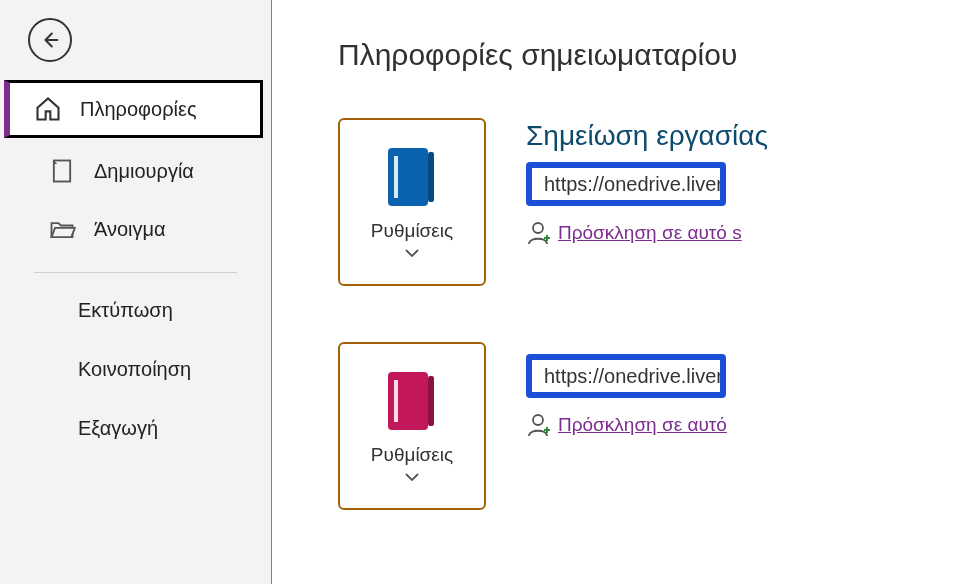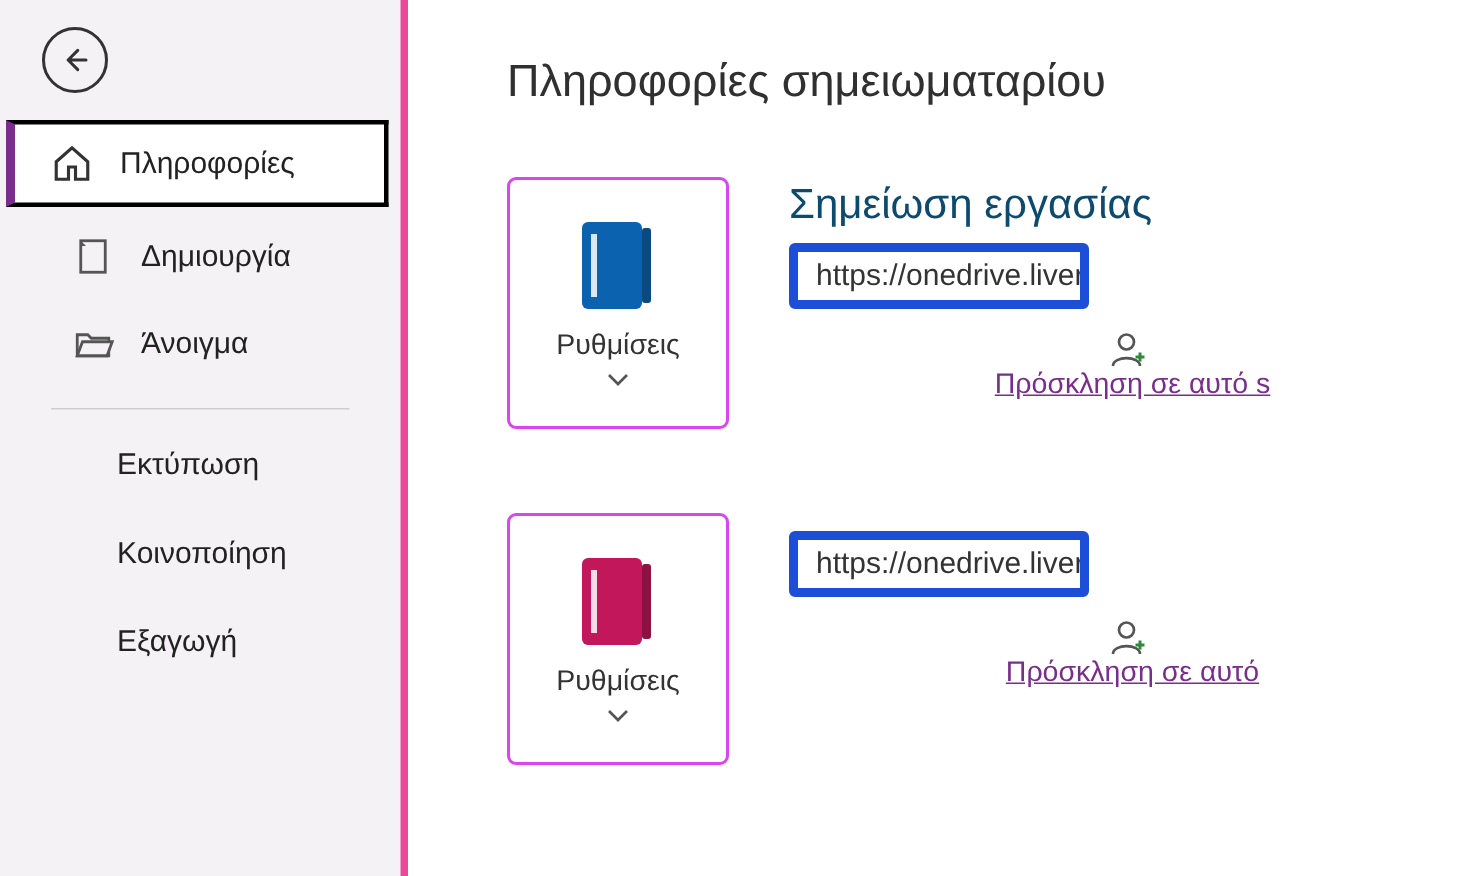--- a/index.html
+++ b/index.html
@@ -9,21 +9,21 @@
     width: 978px;
     height: 584px;
     display: flex;
     overflow: hidden;
   }
   .sidebar {
     width: 272px;
     height: 100%;
     background: #f4f2f4;
     padding-top: 18px;
-    border-right: 5px solid #ec4899;
+    border-right: 1px solid #ec4899;
   }
   .back-btn {
     width: 44px;
     height: 44px;
     border: 2.5px solid #333;
     border-radius: 50%;
     margin-left: 28px;
     margin-bottom: 18px;
     display: flex;
     align-items: center;
@@ -77,21 +77,21 @@
     margin-bottom: 46px;
   }
   .notebook-row {
     display: flex;
     align-items: flex-start;
     margin-bottom: 56px;
   }
   .settings-card {
     width: 148px;
     height: 168px;
-    border: 2px solid #d946ef;
+    border: 2px solid #a16207;
     border-radius: 6px;
     background: #fff;
     display: flex;
     flex-direction: column;
     align-items: center;
     justify-content: center;
     margin-right: 40px;
     cursor: pointer;
   }
   .book-icon {
@@ -128,21 +128,20 @@
     overflow: hidden;
     white-space: nowrap;
     display: flex;
     align-items: center;
     margin-bottom: 14px;
   }
   .invite-row {
     display: flex;
     align-items: center;
     font-size: 19px;
-    flex-direction: column;
   }
   .invite-text {
     color: #7b2d8e;
     text-decoration: underline;
     margin-left: 6px;
     cursor: pointer;
   }
 </style>
 </head>
 <body>

